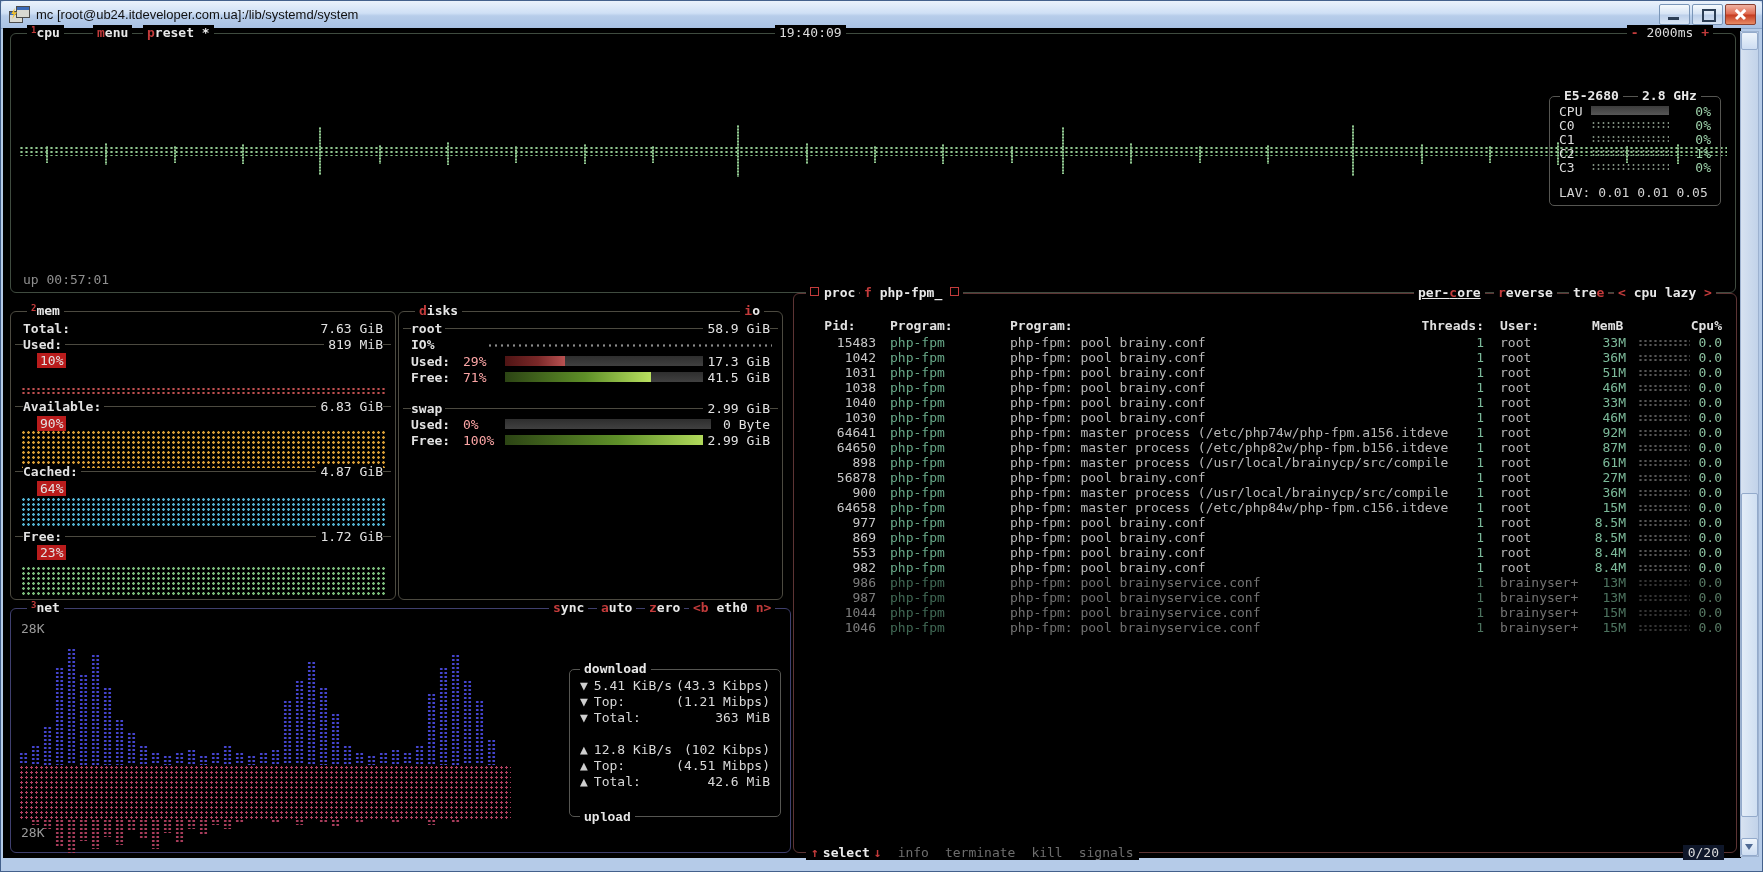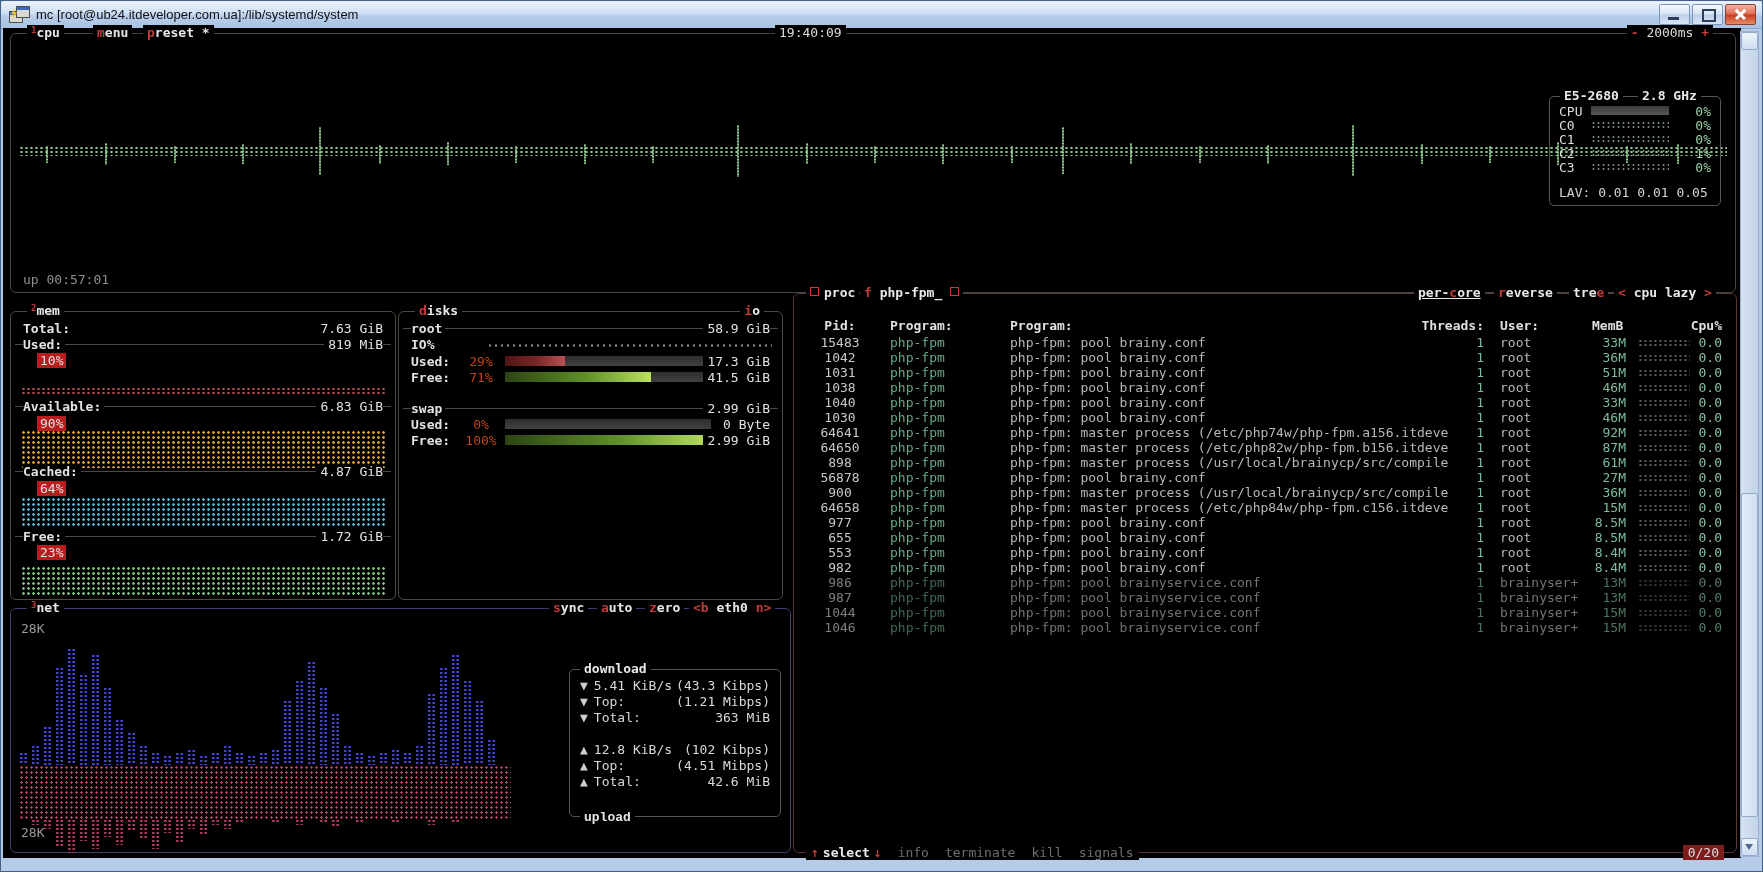--- a/index.html
+++ b/index.html
@@ -80,21 +80,21 @@
   .lavrow{position:absolute;left:9px;bottom:5px;color:#d4d4d4;white-space:nowrap;}
   .uptime{position:absolute;left:12px;bottom:5px;color:#8f8f8f;}
   
   .mem-box{left:7px;top:283px;width:384px;height:287px;border-color:#4c4a40;}
   .t-mem{left:16px;}
   
   .disks-box{left:395px;top:283px;width:383px;height:287px;border-color:#4c4a40;}
   .t-disks{left:16px;} .t-io{right:18px;}
   .iodots{position:absolute;left:88px;right:10px;top:31px;height:6px;
     background-image:radial-gradient(circle,#8a8a8a 1px,transparent 1.3px);background-size:6px 5px;}
-  .dpct{position:absolute;left:52px;width:36px;text-align:center;color:#c2410c;}
+  .dpct{position:absolute;left:52px;width:36px;text-align:left;color:#fca5a5;}
   .dbar{position:absolute;left:94px;width:206px;height:10px;top:2px;background:linear-gradient(#2e2e2e,#404040);}
   .dfill{display:block;height:100%;}
   .dfill.red{background:linear-gradient(90deg,#4f1414,#7a2828 55%,#b95252);}
   .dfill.green{background:linear-gradient(90deg,#2c4414,#5e8f28 55%,#b9e060);}
   
   .net-box{left:7px;top:580px;width:779px;height:243px;border-color:#3f3f6e;}
   .t-net{left:16px;} .t-sync{left:538px;} .t-auto{left:586px;} .t-zero{left:634px;} .t-iface{left:678px;}
   .nscale{position:absolute;left:10px;color:#9a9a9a;}
   .ngraph{position:absolute;left:8px;top:24px;width:492px;height:210px;}
   .dlgraph{position:absolute;left:0;right:0;top:0;height:132px;}
@@ -117,35 +117,35 @@
   .hc-pid{left:0;width:72px;text-align:center;}
   .hc-prog{left:86px;}
   .hc-cmd{left:206px;}
   .hc-thr{left:612px;width:68px;text-align:right;}
   .hc-usr{left:696px;}
   .hc-mem{left:788px;}
   .hc-cpu{left:872px;width:46px;text-align:right;}
   .prows{position:absolute;left:10px;right:10px;top:41px;}
   .prow{position:relative;height:15px;}
   .prow span{position:absolute;white-space:nowrap;}
-  .prow .pid{left:0;width:72px;text-align:center;color:#c8c8c8;}
+  .prow .pid{left:0;width:72px;text-align:right;color:#c8c8c8;}
   .prow .prog{left:86px;color:#68a888;}
   .prow .cmd{left:206px;color:#b8b8b8;}
   .prow .thr{left:612px;width:68px;text-align:right;color:#7cba9a;}
   .prow .usr{left:696px;color:#b8b8b8;}
   .prow .memv{left:762px;width:60px;text-align:right;color:#7cba9a;}
   .prow .minig{left:834px;width:52px;top:4px;height:8px;
     background-image:radial-gradient(circle,#565656 1px,transparent 1.3px);background-size:5px 4px;}
   .prow .cpuv{left:872px;width:46px;text-align:right;color:#8cc2a0;}
   .prow.dim{opacity:.62;}
   .pfooter{position:absolute;bottom:-8px;left:12px;background:#000;padding:0 5px;white-space:nowrap;}
   .pfooter .arr{color:#c33b3b;font-weight:bold;}
   .pfooter .sel{color:#ececec;font-weight:bold;margin:0 4px;}
   .pfooter .dis{color:#6e6e6e;margin-left:16px;}
-  .pcount{position:absolute;bottom:-8px;right:12px;background:#7f1d1d;padding:0 5px;color:#dcdcdc;margin-top:43px;}
+  .pcount{position:absolute;bottom:-8px;right:12px;background:#0f172a;padding:0 5px;color:#dcdcdc;margin-top:43px;}
 </style>
 </head>
 <body>
 
 <div class="window">
 
   <div class="titlebar">
     <div class="pticon">
       <div class="m1"></div>
         <div class="m2"></div>
@@ -556,21 +556,21 @@
             <span class="pid">977</span>
             <span class="prog">php-fpm</span>
             <span class="cmd">php-fpm: pool brainy.conf</span>
             <span class="thr">1</span>
             <span class="usr">root</span>
             <span class="memv">8.5M</span>
             <span class="minig"></span>
             <span class="cpuv">0.0</span>
           </div>
           <div class="prow">
-            <span class="pid">655</span>
+            <span class="pid">869</span>
             <span class="prog">php-fpm</span>
             <span class="cmd">php-fpm: pool brainy.conf</span>
             <span class="thr">1</span>
             <span class="usr">root</span>
             <span class="memv">8.5M</span>
             <span class="minig"></span>
             <span class="cpuv">0.0</span>
           </div>
           <div class="prow">
             <span class="pid">553</span>

